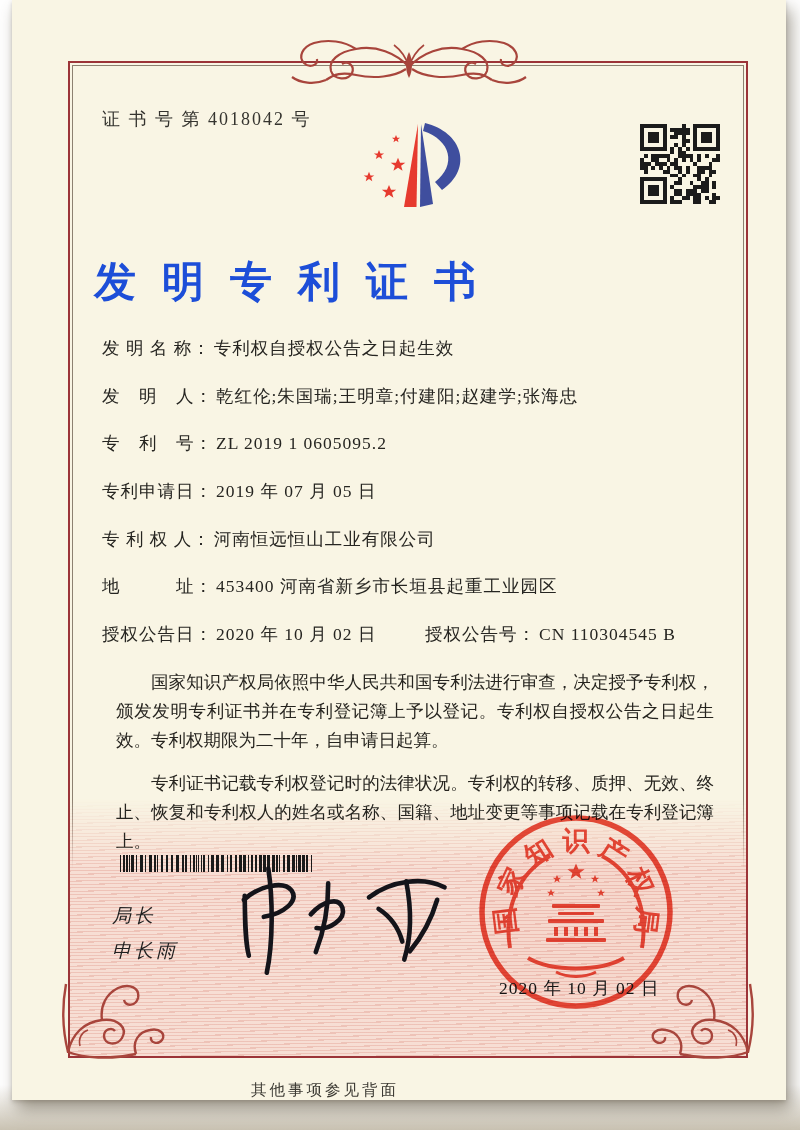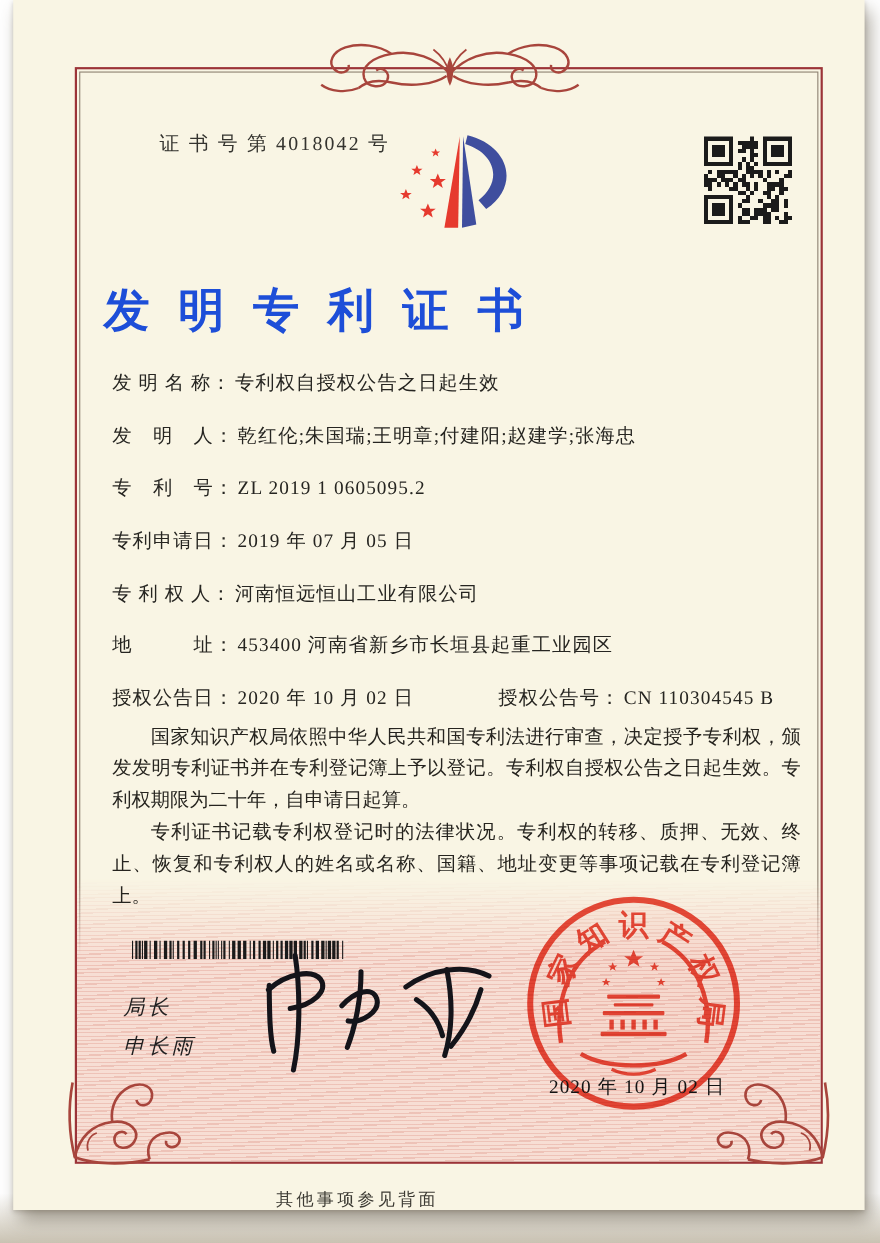--- a/index.html
+++ b/index.html
@@ -24,34 +24,34 @@
   
   .pink-band{
     position:absolute;left:0;right:0;bottom:0;top:736px;
     background:
       repeating-linear-gradient(179deg, rgba(216,131,117,.30) 0 1.1px, rgba(216,131,117,0) 1.1px 3.4px),
       #f7ded4;
     -webkit-mask-image:linear-gradient(180deg,transparent 0,#000 70px);
             mask-image:linear-gradient(180deg,transparent 0,#000 70px);
   }
   .abs{position:absolute;}
-  .cert-no{left:90px;top:118px;font-size:18px;letter-spacing:2px;color:#35342f;white-space:nowrap;margin-left:43px;}
+  .cert-no{left:90px;top:107px;font-size:18px;letter-spacing:2px;color:#35342f;white-space:nowrap;}
   .title{
     left:56px;width:682px;top:254px;text-align:left;
     font-size:42px;font-weight:700;letter-spacing:26px;text-indent:26px;color:#1d4ed8;
   }
   .frow{left:90px;font-size:17.5px;color:#262521;letter-spacing:1px;white-space:nowrap;}
   .frow .val{margin-left:3px;}
   .r0{top:336px}.r1{top:384px}.r2{top:431px}.r3{top:479px}.r4{top:527px}.r5{top:574px}.r6{top:622px}
-  .pair2{position:absolute;left:323px;top:0;white-space:nowrap;margin-left:28px;}
+  .pair2{position:absolute;left:323px;top:0;white-space:nowrap;}
   .body-text{
     left:90px;top:655px;width:626px;font-size:17.5px;line-height:29px;
     text-align:justify;color:#26241f;
   }
-  .body-text p{margin:0;text-indent:2em;}
+  .body-text p{margin:14px;text-indent:2em;font-family:Liberation Mono, monospace;}
   .officer{font-family:"Liberation Sans","DejaVu Sans",sans-serif;color:#1f1f1f;font-size:19px;letter-spacing:3px;font-style:italic;}
   .officer-title{left:100px;top:903px;}
   .officer-name{left:100px;top:938px;}
   .seal-date{left:487px;top:976px;font-size:17.5px;letter-spacing:1px;color:#141414;z-index:6;}
   .page-info{left:56px;width:682px;top:1028px;text-align:center;font-size:15px;color:#33312c;letter-spacing:1px;z-index:5;}
   .back-note{left:0;width:626px;top:1080px;text-align:center;font-size:15.5px;color:#3c3a33;letter-spacing:3px;}
   .seal-char{font-family:"Liberation Serif","DejaVu Serif",serif;font-weight:bold;font-size:27px;fill:#e8402f;text-anchor:middle;dominant-baseline:middle;}
   svg{display:block;}
   .z2{z-index:2}.z3{z-index:3}.z4{z-index:4}.z5{z-index:5}
 </style>

